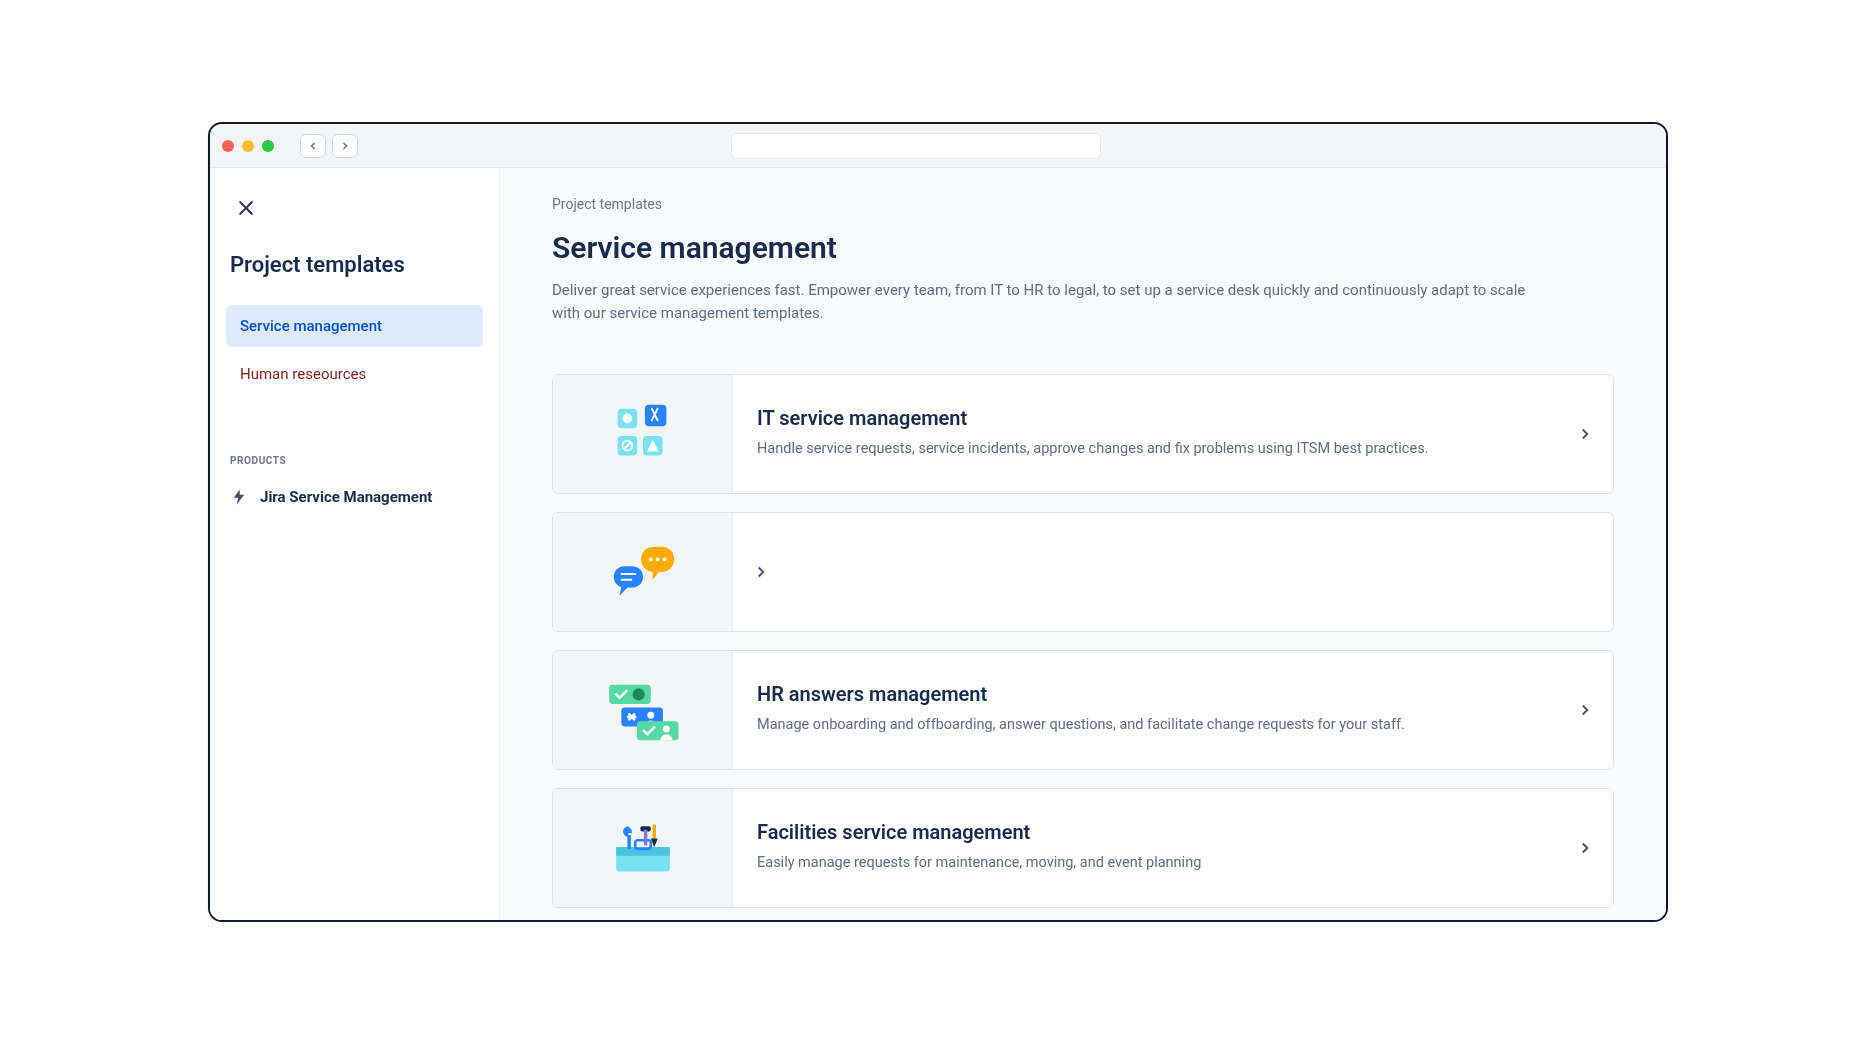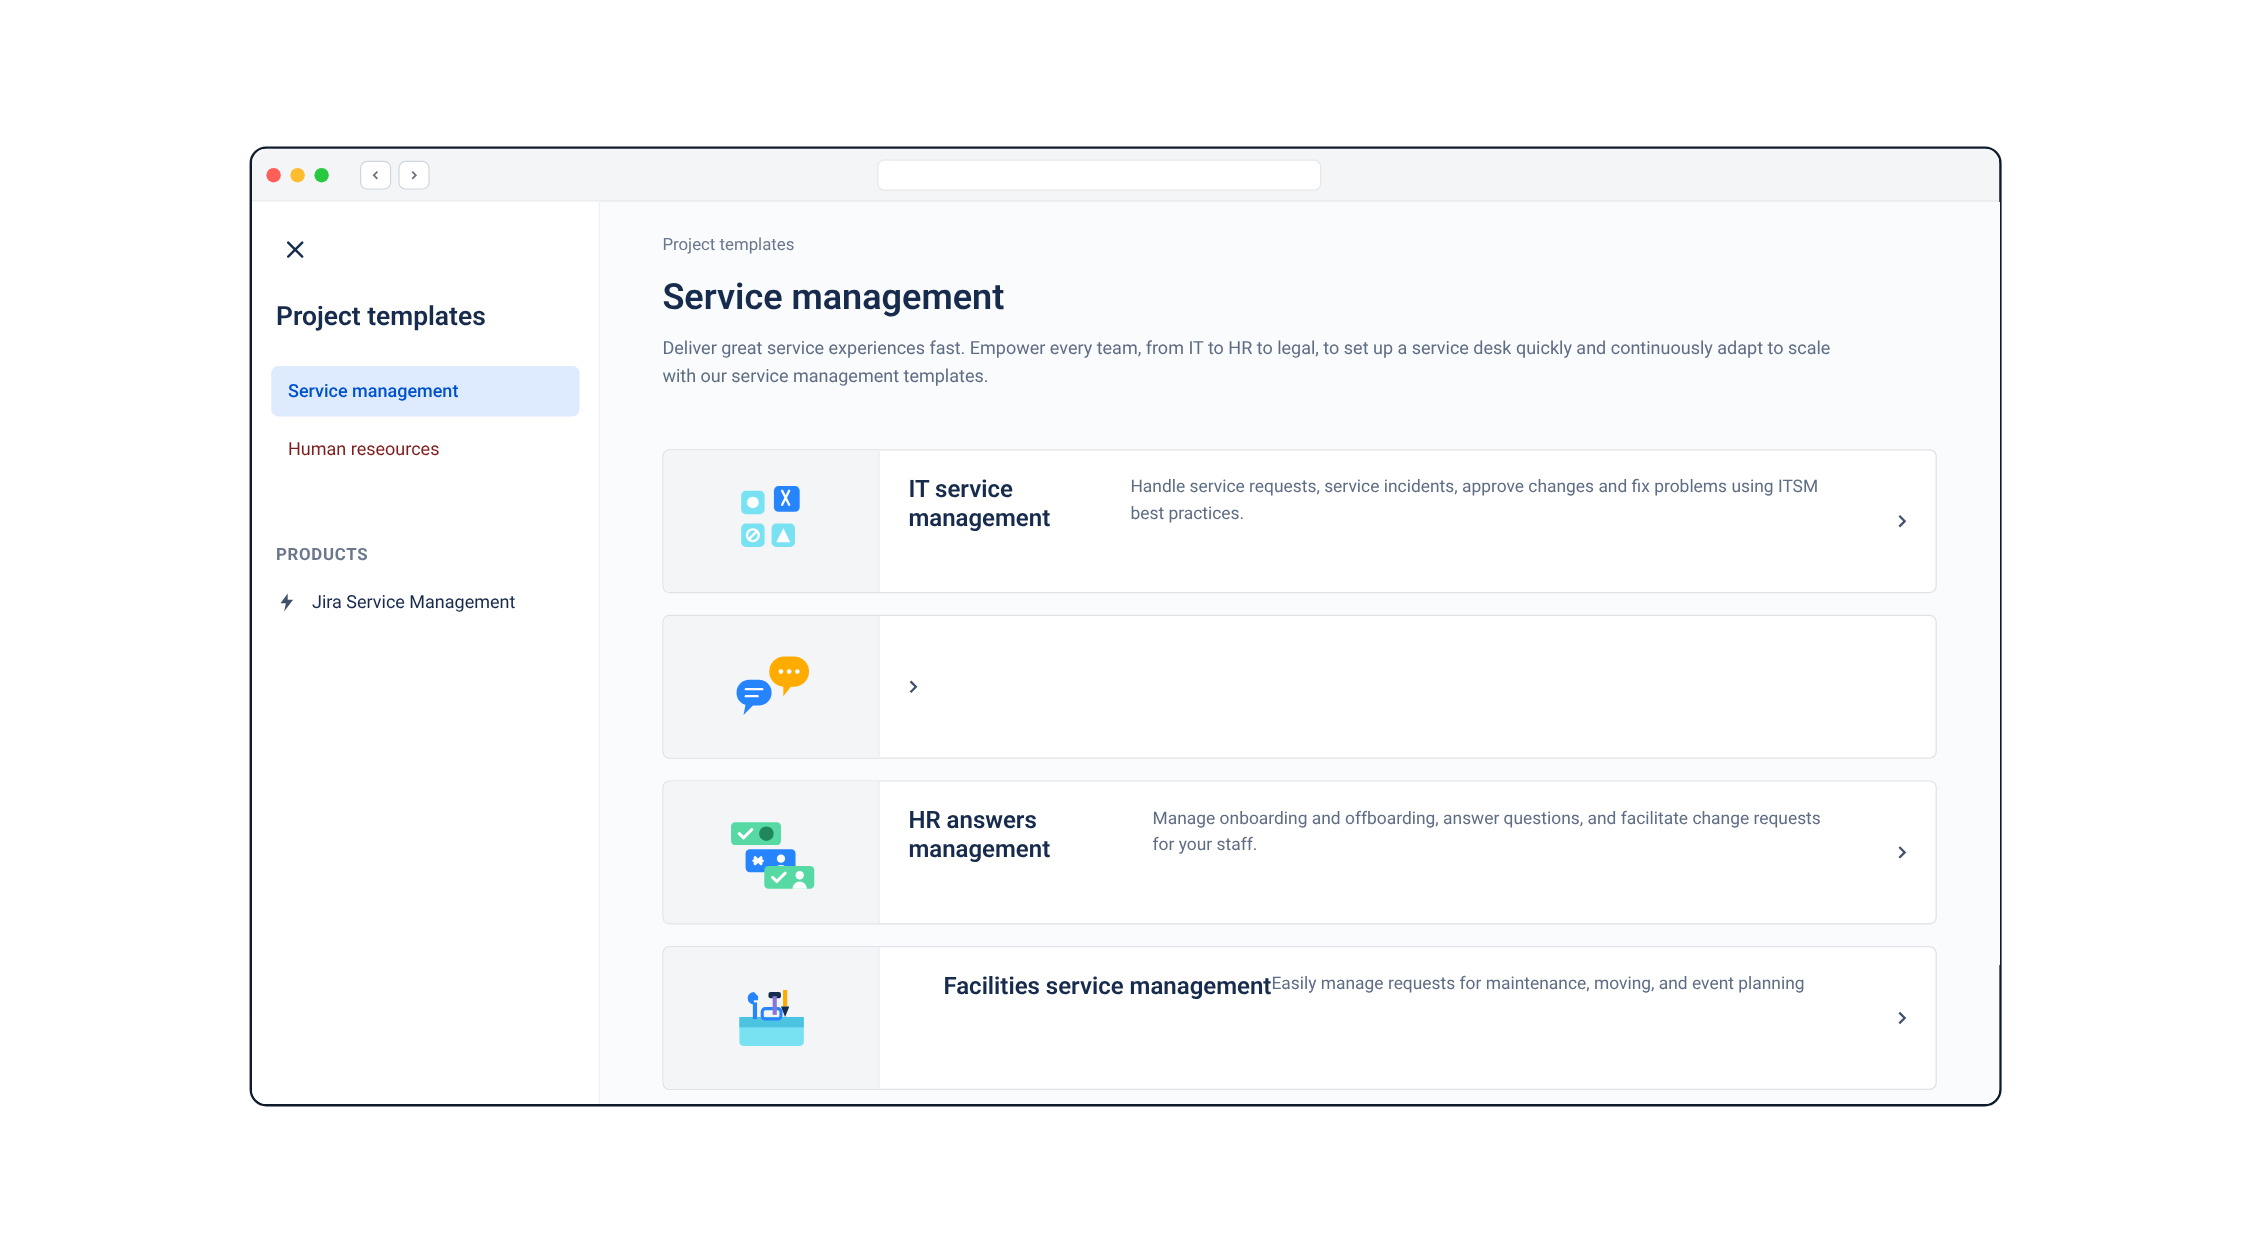--- a/index.html
+++ b/index.html
@@ -64,27 +64,27 @@
     margin-left: 4px; margin-bottom: 28px;
   }
   .side-nav { display: flex; flex-direction: column; gap: 6px; margin-bottom: 48px; }
   .side-item {
     padding: 12px 14px; border-radius: 6px;
     font-size: 15px; color: #7f1d1d;
     cursor: pointer;
   }
   .side-item.active { background: #deebff; color: #0052cc; font-weight: 500; }
   .products-label {
-    font-size: 14px; letter-spacing: .6px; color: #6b778c; font-weight: 700;
+    font-size: 10px; letter-spacing: .6px; color: #6b778c; font-weight: 700;
     margin: 12px 4px 14px 4px;
   }
   .product-row, .import-row {
     display: flex; align-items: flex-end; gap: 12px;
     padding: 8px 4px;
-    font-size: 15px; color: #172b4d; font-weight: 400;
+    font-size: 15px; color: #172b4d; font-weight: 700;
   }
   .product-icon { width: 18px; height: 18px; color: #42526e; }
   .import-row { margin-top: 56px; }
   .import-icon { width: 20px; height: 20px; color: #42526e; }
 
   .main {
     flex: 1; background: #fafbfc; padding: 28px 52px; overflow: auto;
   }
   .breadcrumb {
     font-size: 14px; color: #6b778c; margin-bottom: 18px;
@@ -101,21 +101,21 @@
     background: #fff; border: 1px solid #dfe1e6; border-radius: 6px;
     display: flex; align-items: stretch;
     overflow: hidden;
     min-height: 120px;
   }
   .card .thumb {
     width: 180px; background: #f4f5f7; border-right: 1px solid #ebecf0;
     display: flex; align-items: center; justify-content: center;
   }
   .card .content {
-    flex: 1; padding: 20px 24px; display: flex; flex-direction: row; justify-content: center;
+    flex: 1; padding: 20px 24px; display: flex; flex-direction: column; justify-content: center;
   }
   .card .ctitle { font-size: 20px; font-weight: 600; color: #172b4d; margin-bottom: 8px; }
   .card .cdesc { font-size: 14.5px; color: #5e6c84; line-height: 1.55; max-width: 700px; }
   .card .chev {
     width: 56px; display: flex; align-items: center; justify-content: center;
     color: #42526e;
   }
   .card .chev svg { width: 18px; height: 18px; }
   .card.partial { min-height: 22px; height: 22px; }
   .card.partial .thumb { border-right: 1px solid #ebecf0; }

